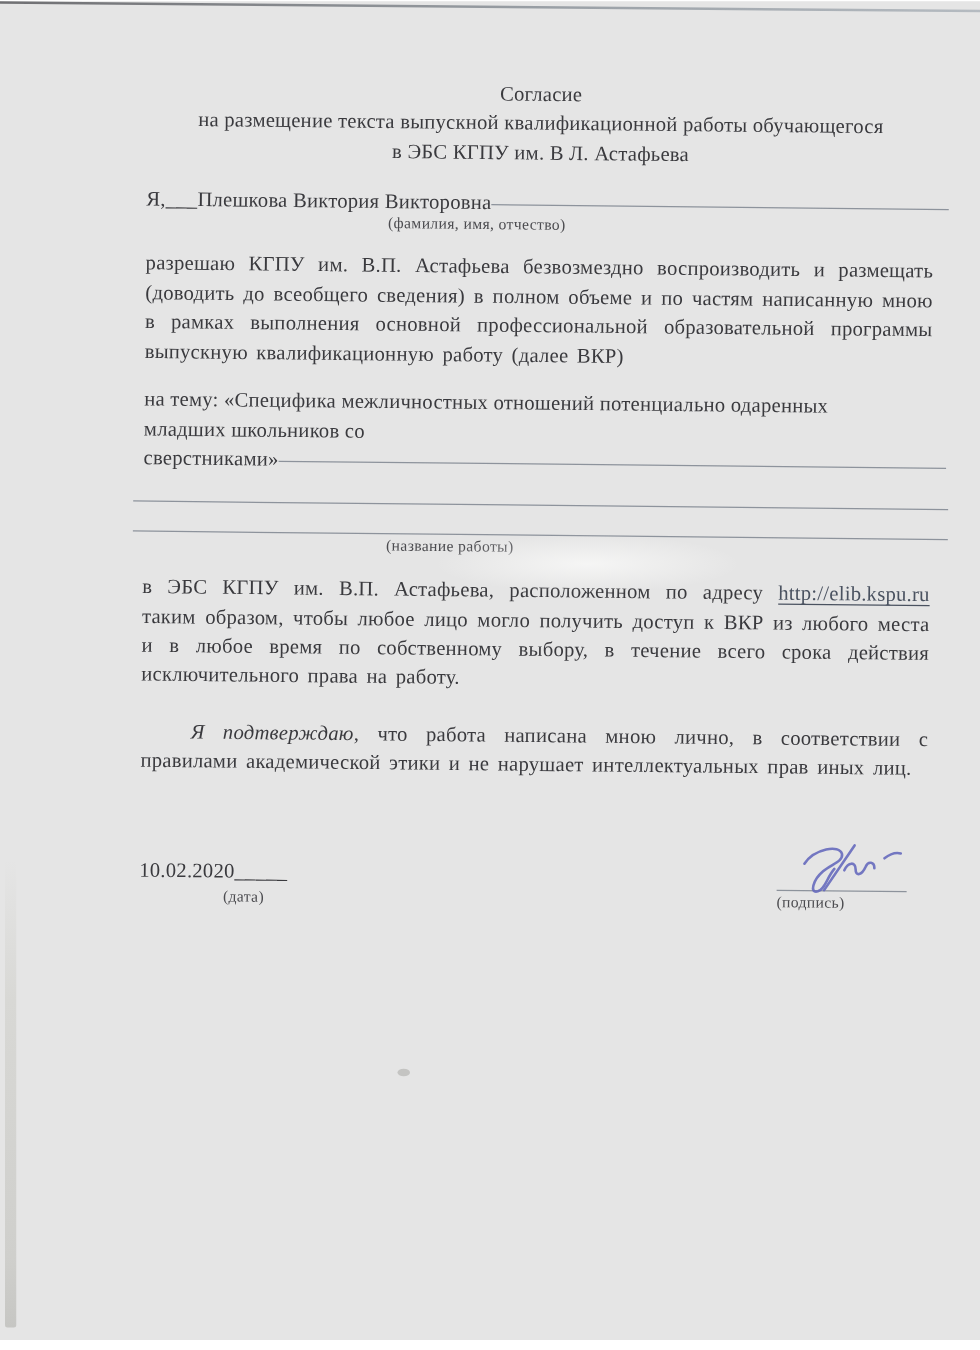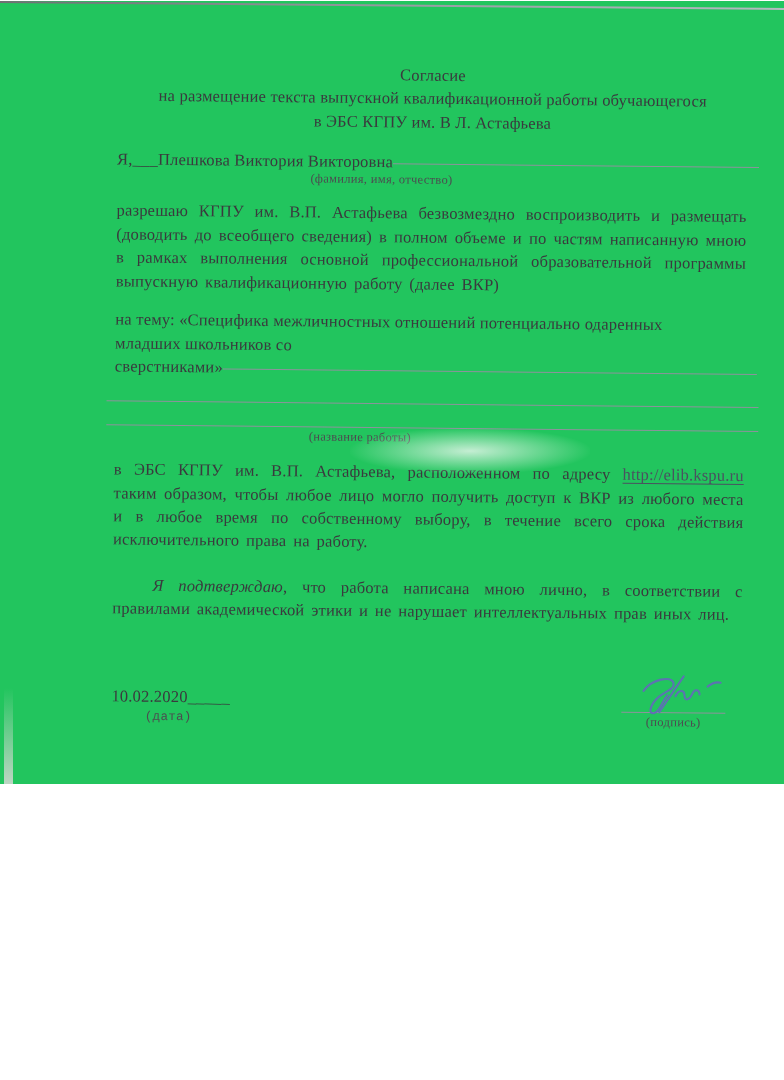--- a/index.html
+++ b/index.html
@@ -2,22 +2,22 @@
 <html><head>
 <meta charset="utf-8">
 <style>
   html,body { margin:0; padding:0; }
   body {
     width:784px; height:1080px;
     background:#ffffff;
     font-family:"Liberation Serif","DejaVu Serif",serif;
   }
   .page {
-    position:relative; width:784px; height:784px;
-    background:#22c55e; overflow:hidden;
+    position:relative; width:784px; height:1072px;
+    background:#e5e5e5; overflow:hidden;
     color:#3a3a3e;
   }
   
   .scan-top-edge {
     position:absolute; top:1px; left:-6px; width:820px; height:2px;
     background:linear-gradient(to right,#6f6f72,#9aa0a6 55%,#b7bdc3);
     transform:rotate(0.5deg); transform-origin:left top;
   }
   .scan-top-white { position:absolute; top:0; left:0; width:100%; height:1px; background:#fff; }
   .scan-left-strip {
@@ -52,22 +52,22 @@
   .topic { margin-top:15px; }
   .topic-line3 { display:flex; align-items:baseline; margin-right:-12px; }
   .topic-line3 .fill { flex:1; border-bottom:1.4px solid #8d939c; transform:translateY(-3px); }
   .full-line { height:23px; margin-left:-8px; margin-right:-14px; }
   .name-caption { width:78%; text-align:center; margin-top:1px; }
   .doc-link { color:#4a5260; text-decoration:underline; text-underline-offset:3px; }
   .confirm { text-indent:40px; margin-top:22px; }
   .confirm .it { font-style:italic; }
   .footer { display:flex; justify-content:space-between; align-items:flex-end; margin-top:42px; }
   .date-block { }
-  .date-caption { margin-left:14px; width:86px; text-align:center;font-family:Liberation Mono, monospace; }
-  .sig-block { width:104px; margin-right:16px; text-align:center; position:relative; }
+  .date-caption { margin-left:14px; width:86px; text-align:right; }
+  .sig-block { width:104px; margin-right:16px; position:relative; }
   .sig-svg-wrap { position:relative; height:44px; border-bottom:1.4px solid #8d939c; overflow:visible; }
   .sig-svg-wrap svg { position:absolute; left:2px; bottom:-9px; overflow:visible; }
   .sig-caption { margin-top:1px; }
 </style>
 </head>
 <body>
 
 <div class="page">
 
   <div class="scan-top-white"></div>

